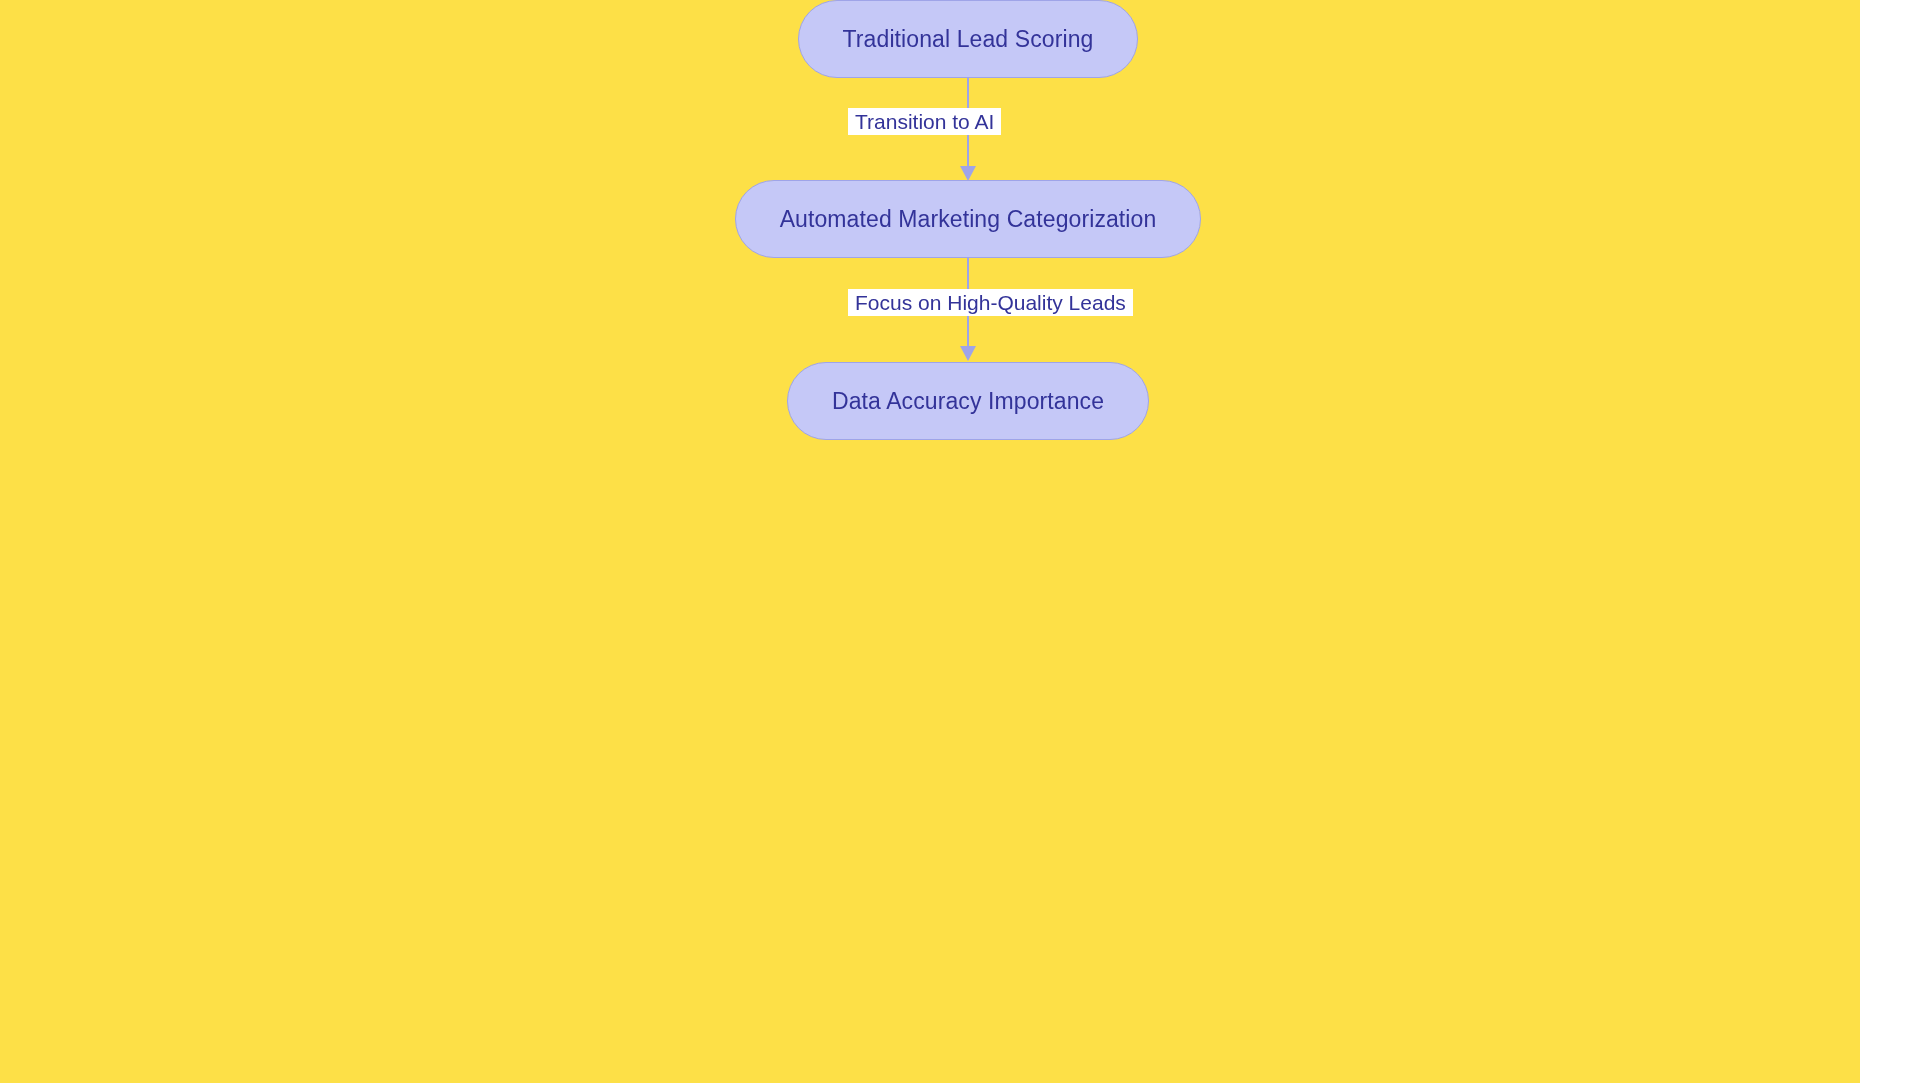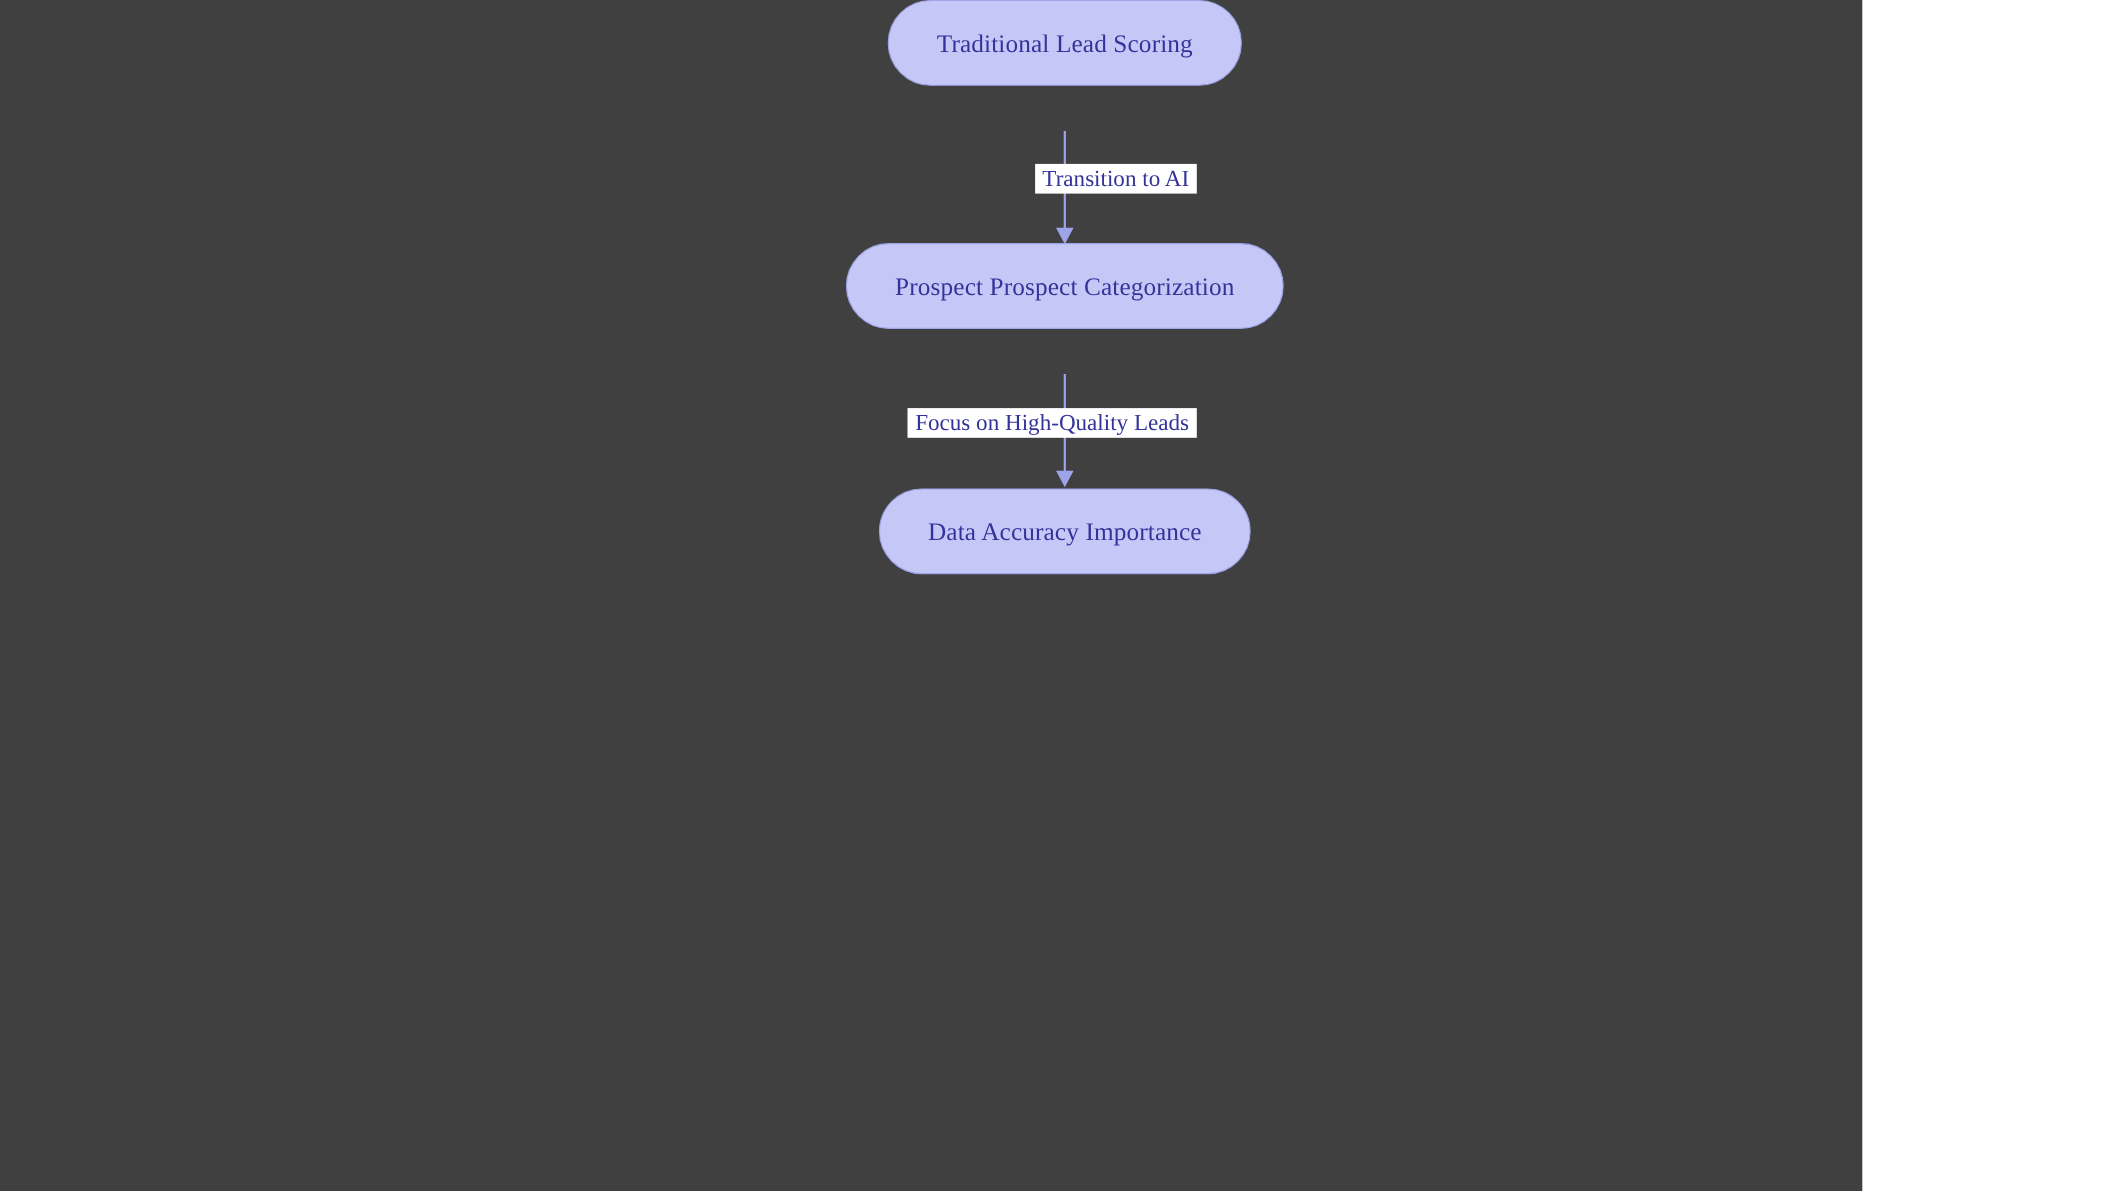--- a/index.html
+++ b/index.html
@@ -9,24 +9,23 @@
   }
   body {
     width: 1920px;
     height: 1083px;
     overflow: hidden;
     font-family: "Liberation Sans", sans-serif;
   }
 
   #flowchart {
     position: relative;
-    width: 1693px;
+    width: 1860px;
     height: 1083px;
-    background: #404040;
-    font-family: Liberation Serif, serif;
+    background: #fde047;
   }
 
   
   .flow-stack {
     position: absolute;
     left: 0;
     top: 0;
     width: 1936px;          
     height: 1083px;
     display: flex;
@@ -59,22 +58,21 @@
   }
 
   
   .edge {
     position: relative;
     width: 240px;
     height: 104px;
     flex: none;
     display: flex;
     align-items: center;
-    justify-content: flex-end;
-    margin-top: 41px;
+    justify-content: flex-start;
   }
   .edge-line {
     position: absolute;
     left: 50%;
     top: 0;
     width: 2.6px;
     height: 92px;
     margin-left: -1.3px;
     background: #9fa4e8;
   }
@@ -120,21 +118,21 @@
 
     <div class="edge e0">
       <div class="edge-line"></div>
       <div class="edge-arrowhead"></div>
       <span class="edge-label">Transition to AI</span>
     </div>
 
 
 
     <div class="node">
-      <span class="node-label">Prospect Prospect Categorization</span>
+      <span class="node-label">Automated Marketing Categorization</span>
     </div>
 
     <div class="edge e2">
       <div class="edge-line"></div>
       <div class="edge-arrowhead"></div>
       <span class="edge-label">Focus on High-Quality Leads</span>
     </div>
 
 
 

